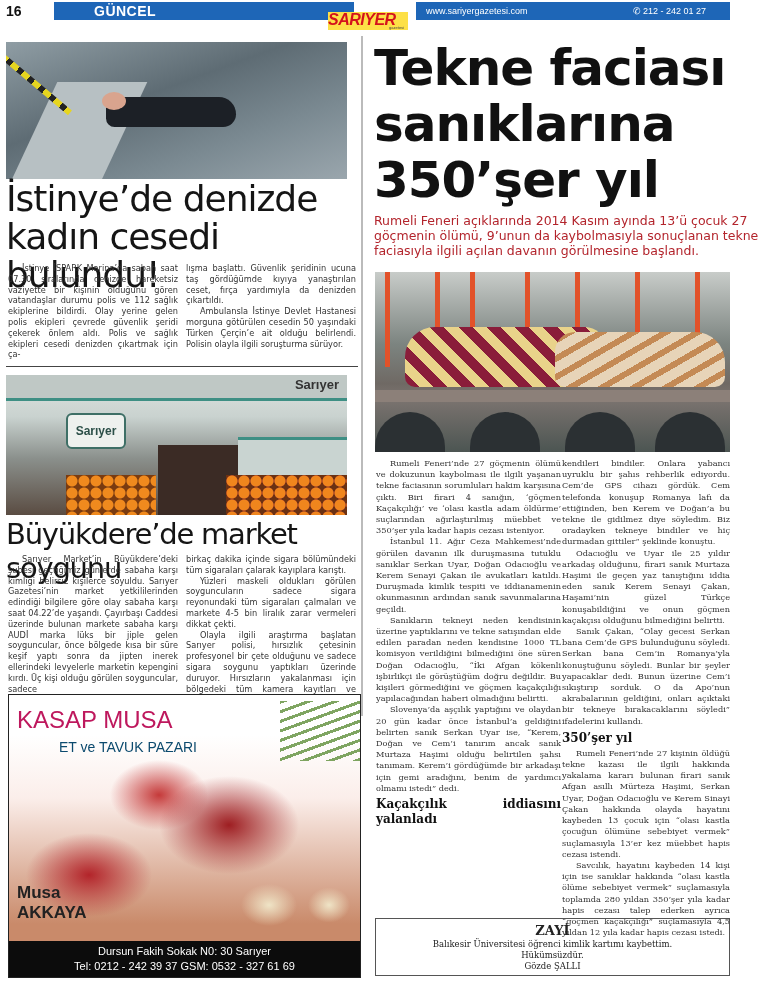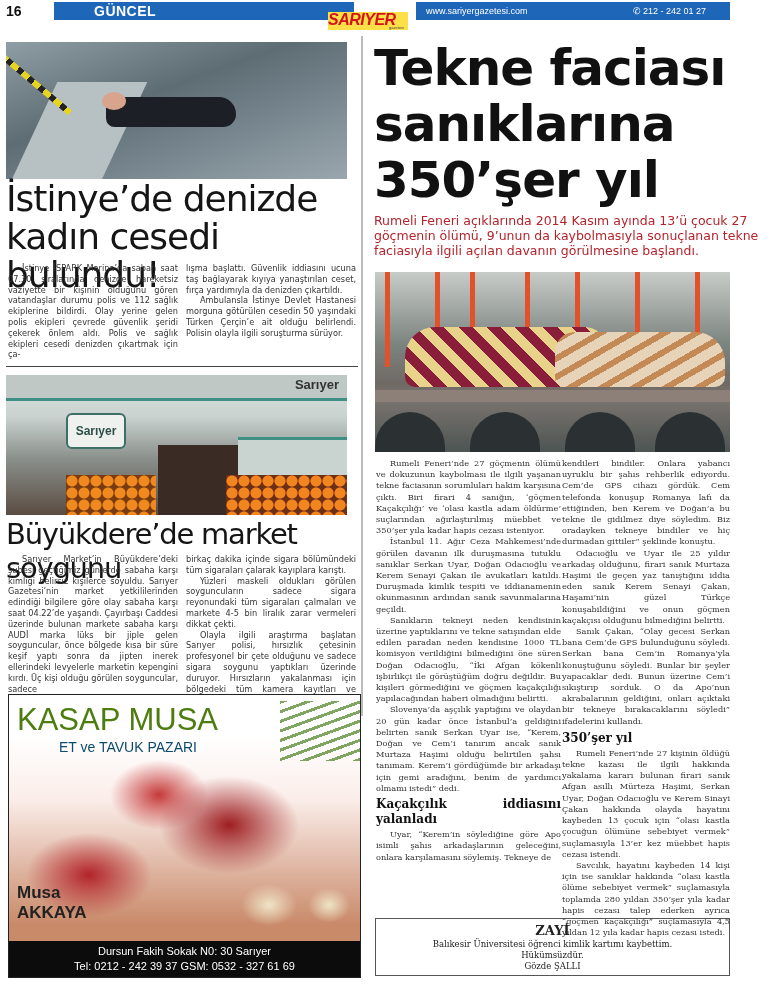--- a/index.html
+++ b/index.html
@@ -70,21 +70,21 @@
   
   .ad { position: absolute; left: 8px; top: 694px; width: 353px; height: 284px; border: 1px solid #222; overflow: hidden; background: #fff; }
   .ad .meat { position:absolute; left:0; top:40px; width:100%; height:210px;
     background: radial-gradient(ellipse 90px 60px at 80px 140px,#b3242a,transparent 70%),
                 radial-gradient(ellipse 100px 70px at 220px 90px,#9e1e22,transparent 70%),
                 radial-gradient(ellipse 70px 50px at 150px 60px,#c53a3a,transparent 70%),
                 radial-gradient(ellipse 40px 30px at 260px 170px,#efe4c6,transparent 70%),
                 radial-gradient(ellipse 30px 25px at 320px 170px,#efe4c6,transparent 70%),
                 linear-gradient(180deg,#fff 0%,#fbeeea 30%,#c98a6a 90%); }
   .ad .herb { position:absolute; right:0; top:6px; width:80px; height:60px; background: repeating-linear-gradient(-20deg,#5f8f3a 0 3px,transparent 3px 9px); opacity:.8; }
-  .ad .title { position:absolute; left:8px; top:6px; font-family: "Liberation Sans", sans-serif; font-size: 31px; font-weight: normal; color: #4d7c0f; letter-spacing: 0px; line-height: 38px; }
+  .ad .title { position:absolute; left:8px; top:6px; font-family: "Liberation Sans", sans-serif; font-size: 24px; font-weight: normal; color: #be185d; letter-spacing: 0px; line-height: 38px; }
   .ad .subt { position:absolute; left:50px; top:44px; font-size: 14px; color: #0c4a6e; }
   .ad .owner { position:absolute; left:8px; top:188px; font-size: 17px; font-weight: bold; color: #222; line-height: 20px; }
   .ad .foot { position:absolute; left:0; bottom:0; width:100%; height:36px; background:#0c0c0c; color:#fff; text-align:center; font-size: 11px; line-height: 15px; padding-top: 3px; }
 
   
   .zayi { position: absolute; left: 375px; top: 918px; width: 355px; height: 58px; border: 1px solid #555; text-align: center; font-family: "DejaVu Serif", serif; color: #222; }
   .zayi .zt { font-weight: bold; font-size: 13px; line-height: 16px; margin-top: 4px; }
   .zayi .zl { font-size: 8.5px; line-height: 11px; }
 </style>
 </head>
@@ -114,21 +114,21 @@
   <div class="head"></div>
 </div>
 <h1 class="h-light h1">
   <span>İstinye’de denizde</span><br>
   <span>kadın cesedi bulundu!</span>
 </h1>
 <div class="col c1a">
   <p>İstinye İSPARK Marina’da sabah saat 07.30 sıralarında denizde hareketsiz vaziyette bir kişinin olduğunu gören vatandaşlar durumu polis ve 112 sağlık ekiplerine bildirdi. Olay yerine gelen polis ekipleri çevrede güvenlik şeridi çekerek önlem aldı. Polis ve sağlık ekipleri cesedi denizden çıkartmak için ça-</p>
 </div>
 <div class="col c1b">
-  <p style="text-indent:0">lışma başlattı. Güvenlik iddiasını ucuna taş bağlayarak kıyıya yanaştırılan ceset, fırça yardımıyla da denizden çıkartıldı.</p>
+  <p style="text-indent:0">lışma başlattı. Güvenlik şeridinin ucuna taş gördüğümde kıyıya yanaştırılan ceset, fırça yardımıyla da denizden çıkartıldı.</p>
   <p>Ambulansla İstinye Devlet Hastanesi morguna götürülen cesedin 50 yaşındaki Türken Çerçin’e ait olduğu belirlendi. Polisin olayla ilgili soruşturma sürüyor.</p>
 </div>
 <div class="hsep" style="top:366px"></div>
 
 <div class="photo p-market" title="Sarıyer Market storefront with fruit crates">
   <div class="awn"></div>
   <div class="sign1">Sarıyer</div>
   <div class="sign2">Sarıyer</div>
   <div class="door"></div>
   <div class="win"></div>
@@ -167,21 +167,20 @@
   <div class="tire" style="left:190px"></div>
   <div class="tire" style="left:280px"></div>
 </div>
 
 <div class="col serif c3a">
   <p>Rumeli Feneri’nde 27 göçmenin ölümü ve dokuzunun kaybolması ile ilgili yaşanan tekne faciasının sorumluları hakim karşısına çıktı. Biri firari 4 sanığın, ‘göçmen Kaçakçılığı’ ve ‘olası kastla adam öldürme’ suçlarından ağırlaştırılmış müebbet ve 350’şer yıla kadar hapis cezası isteniyor.</p>
   <p>İstanbul 11. Ağır Ceza Mahkemesi’nde görülen davanın ilk duruşmasına tutuklu sanıklar Serkan Uyar, Doğan Odacıoğlu ve Kerem Senayi Çakan ile avukatları katıldı. Duruşmada kimlik tespiti ve iddianamenin okunmasının ardından sanık savunmalarına geçildi.</p>
   <p>Sanıkların tekneyi neden kendisinin üzerine yaptıklarını ve tekne satışından elde edilen paradan neden kendisine 1000 TL komisyon verildiğini bilmediğini öne süren Doğan Odacıoğlu, “İki Afgan kökenli işbirlikçi ile görüştüğüm doğru değildir. Bu kişileri görmediğini ve göçmen kaçakçılığı yapılacağından haberi olmadığını belirtti.</p>
   <p>Slovenya’da aşçılık yaptığını ve olaydan 20 gün kadar önce İstanbul’a geldiğini belirten sanık Serkan Uyar ise, “Kerem, Doğan ve Cem’i tanırım ancak sanık Murtaza Haşimi olduğu belirtilen şahsı tanımam. Kerem’i gördüğümde bir arkadaşı için gemi aradığını, benim de yardımcı olmamı istedi” dedi.</p>
   <p class="sub s1">Kaçakçılık iddiasını yalanladı</p>
-  <p>Uyar, “Kerem’in söylediğine göre Apo isimli şahıs arkadaşlarının geleceğini, onlara karşılamasını söylemiş. Tekneye de</p>
 </div>
 <div class="col serif c3b">
   <p style="text-indent:0">kendileri bindiler. Onlara yabancı uyruklu bir şahıs rehberlik ediyordu. Cem’de GPS cihazı gördük. Cem telefonda konuşup Romanya lafı da ettiğinden, ben Kerem ve Doğan’a bu tekne ile gidilmez diye söyledim. Biz oradayken tekneye bindiler ve hiç durmadan gittiler” şeklinde konuştu.</p>
   <p>Odacıoğlu ve Uyar ile 25 yıldır arkadaş olduğunu, firari sanık Murtaza Haşimi ile geçen yaz tanıştığını iddia eden sanık Kerem Senayi Çakan, Haşami’nin güzel Türkçe konuşabildiğini ve onun göçmen kaçakçısı olduğunu bilmediğini belirtti.</p>
   <p>Sanık Çakan, “Olay gecesi Serkan bana Cem’de GPS bulunduğunu söyledi. Serkan bana Cem’in Romanya’yla konuştuğunu söyledi. Bunlar bir şeyler yapacaklar dedi. Bunun üzerine Cem’i sıkıştırıp sorduk. O da Apo’nun akrabalarının geldiğini, onları açıktaki bir tekneye bırakacaklarını söyledi” ifadelerini kullandı.</p>
   <p class="sub s2">350’şer yıl</p>
   <p>Rumeli Feneri’nde 27 kişinin öldüğü tekne kazası ile ilgili hakkında yakalama kararı bulunan firari sanık Afgan asıllı Mürteza Haşimi, Serkan Uyar, Doğan Odacıoğlu ve Kerem Sinayi Çakan hakkında olayda hayatını kaybeden 13 çocuk için “olası kastla çocuğun ölümüne sebebiyet vermek” suçlamasıyla 13’er kez müebbet hapis cezası istendi.</p>
   <p>Savcılık, hayatını kaybeden 14 kişi için ise sanıklar hakkında “olası kastla ölüme sebebiyet vermek” suçlamasıyla toplamda 280 yıldan 350’şer yıla kadar hapis cezası talep ederken ayrıca “göçmen kaçakçılığı” suçlamasıyla 4,5 yıldan 12 yıla kadar hapis cezası istedi.</p>
 </div>
 

